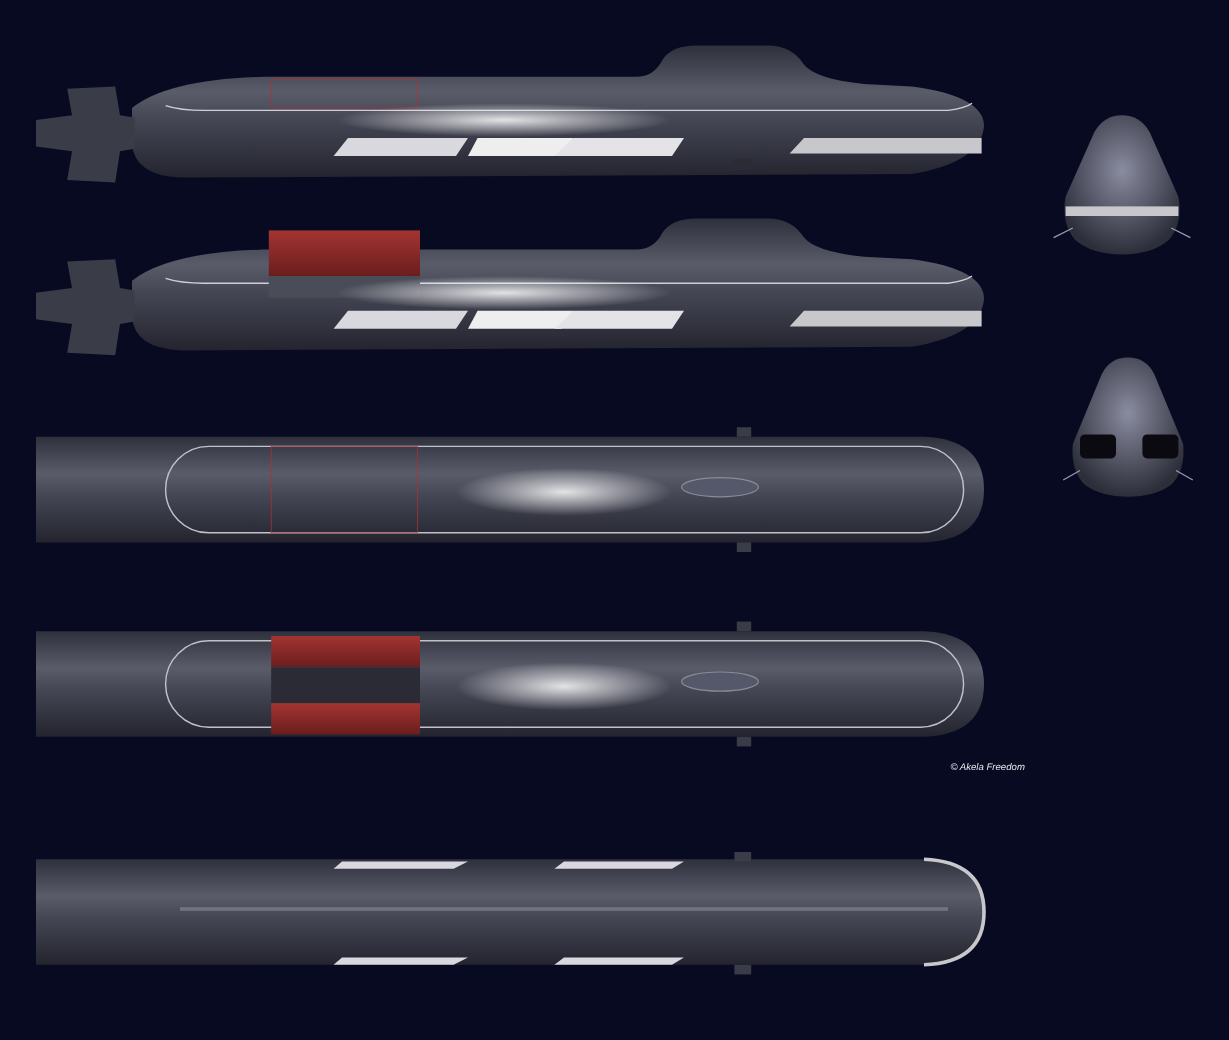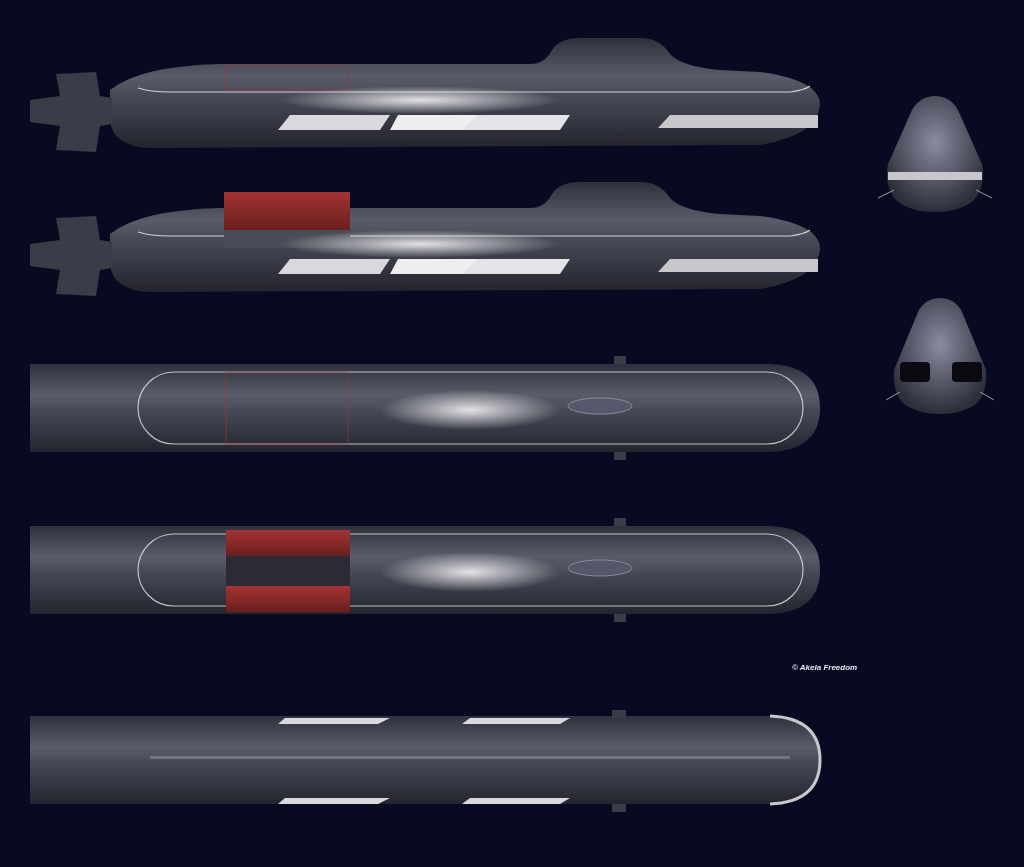--- a/index.html
+++ b/index.html
@@ -1,17 +1,17 @@
 <!DOCTYPE html>
 <html><head>
 <meta charset="utf-8">
 <style>
   html,body{margin:0;padding:0;}
   body{width:1024px;height:867px;background:#080a22;position:relative;overflow:hidden;font-family:"Liberation Sans",sans-serif;}
-  .credit{position:absolute;left:792px;top:663px;font-size:8px;font-weight:bold;font-style:italic;color:#e8e8f0;white-space:nowrap;}
+  .credit{position:absolute;left:792px;top:635px;font-size:8px;font-weight:normal;font-style:italic;color:#e8e8f0;white-space:nowrap;}
 </style>
 </head>
 <body>
 
 <svg width="1024" height="867" style="position:absolute;left:0;top:0" xmlns="http://www.w3.org/2000/svg">
   <defs>
     <linearGradient id="hullV" x1="0" y1="0" x2="0" y2="1">
       <stop offset="0" stop-color="#2e303c"></stop>
       <stop offset="0.35" stop-color="#5a5c6a"></stop>
       <stop offset="0.55" stop-color="#454755"></stop>

